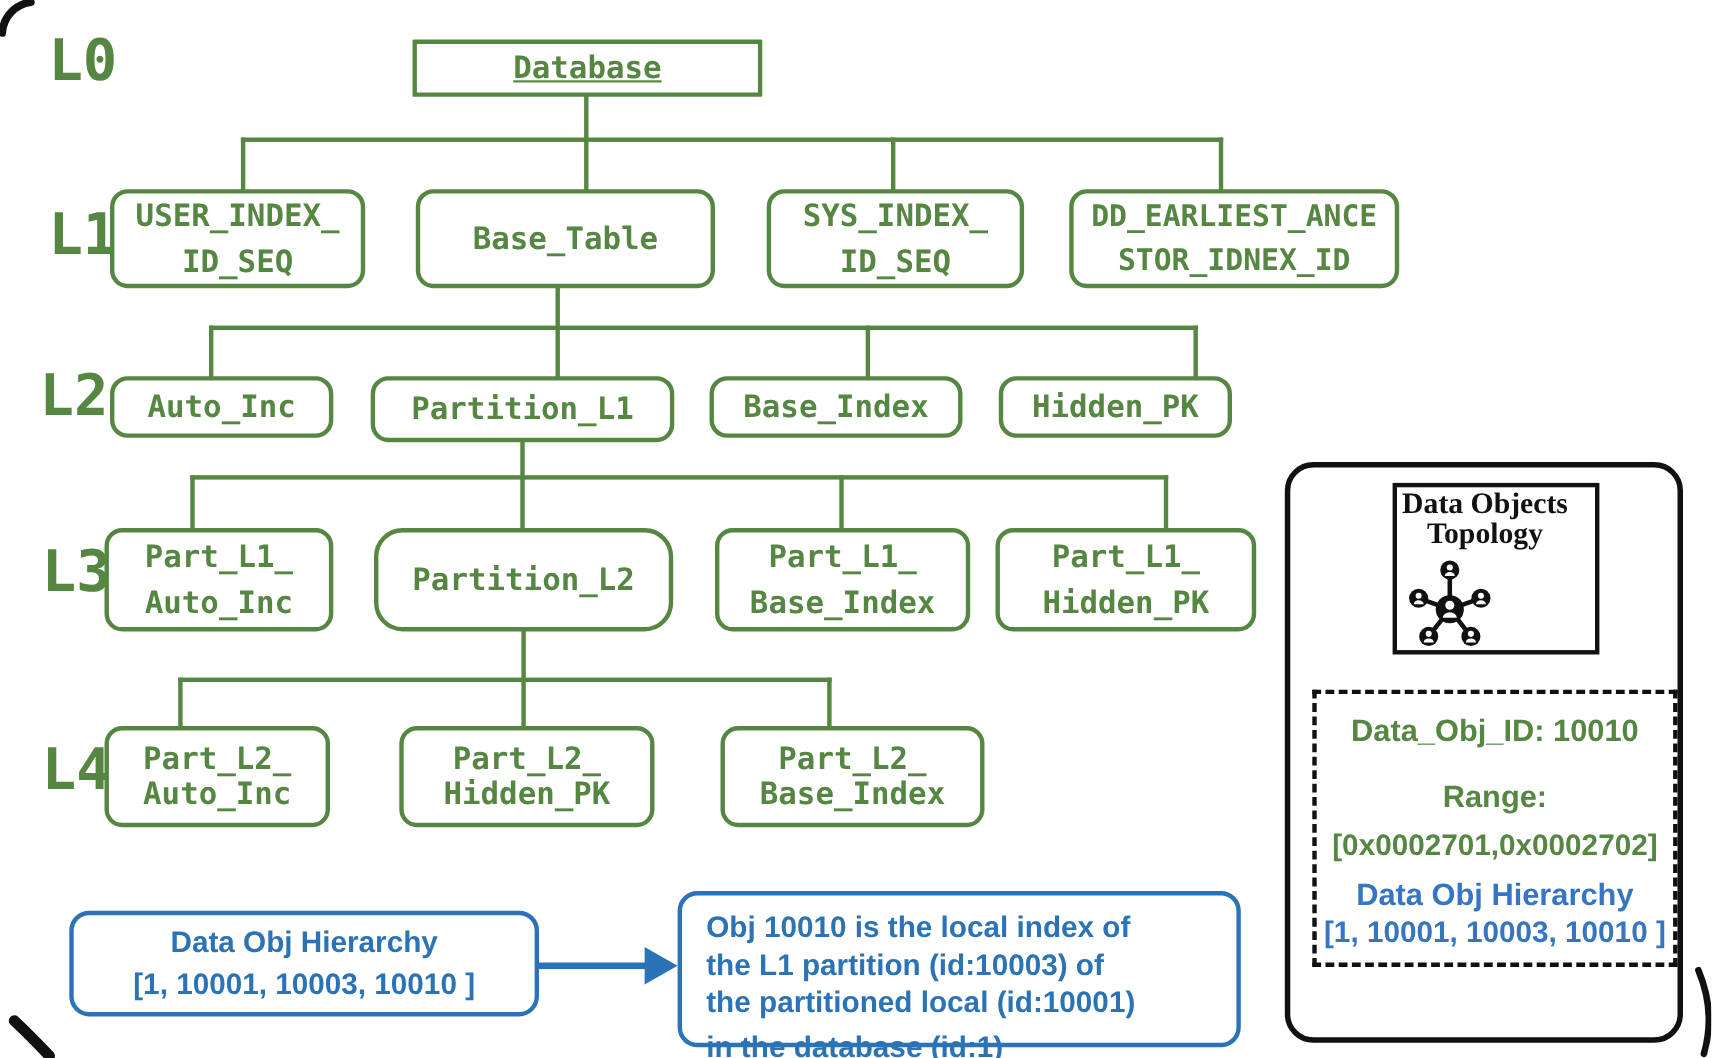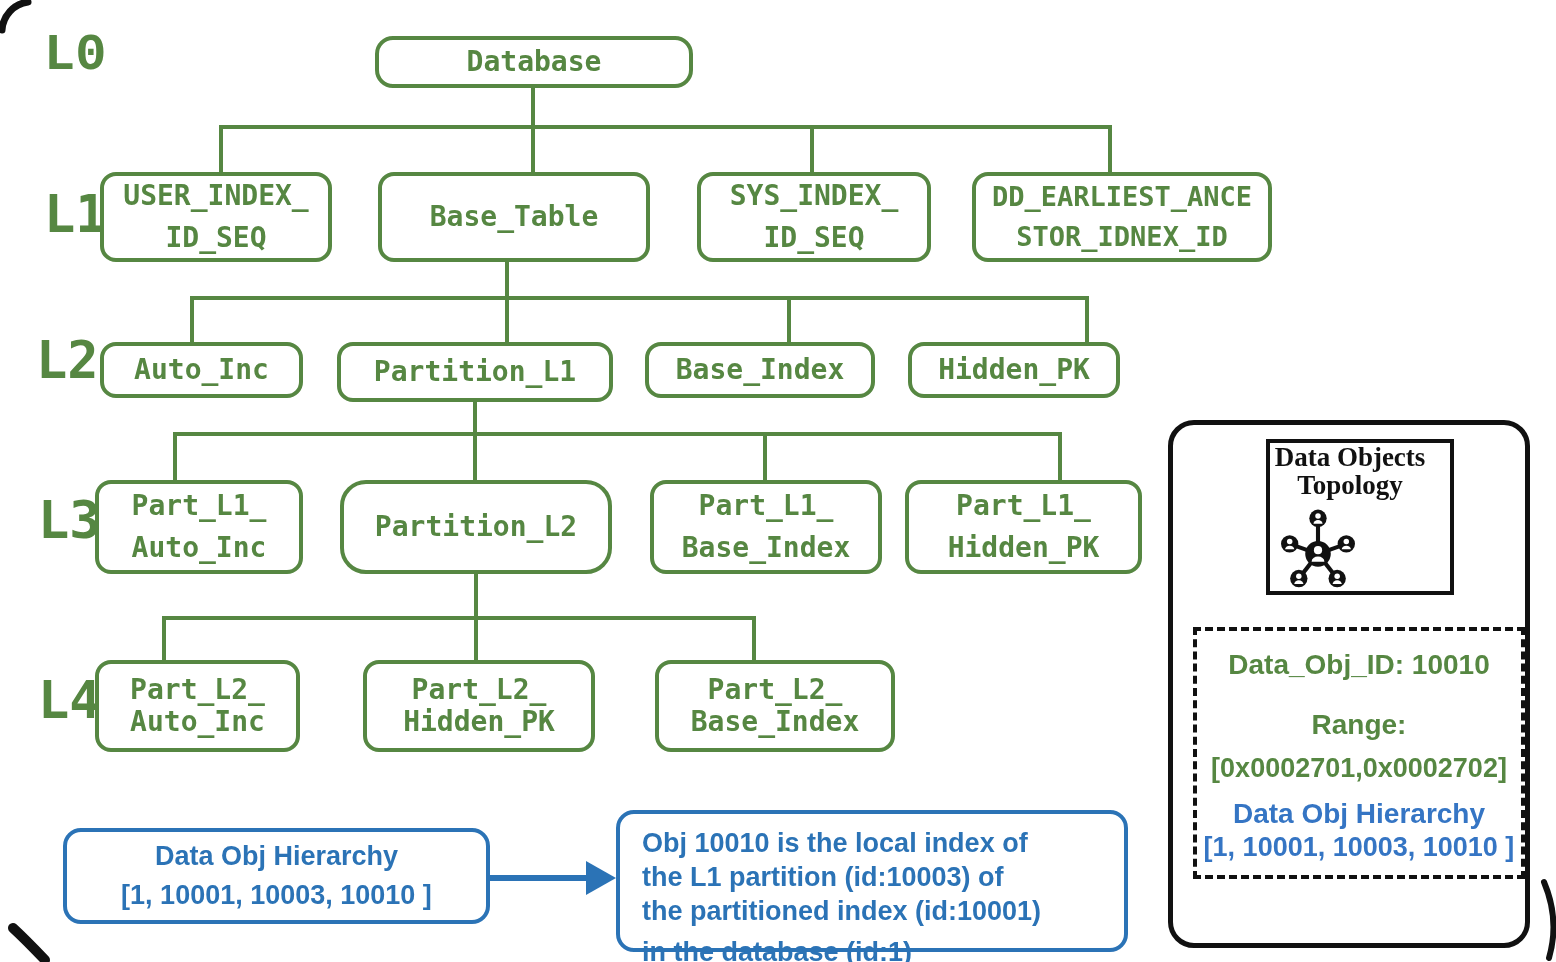--- a/index.html
+++ b/index.html
@@ -66,21 +66,21 @@
   }
   .dc-green{color:var(--green);font-size:28px;white-space:nowrap;}
   .dc-blue{color:var(--panel_blue);font-size:28px;white-space:nowrap;}
   .marks{position:absolute;left:0;top:0;width:1556px;height:962px;z-index:3;pointer-events:none;}
 </style>
 </head>
 <body>
 
 <div class="canvas">
 
-  <div class="lvl" style="left:44px;top:30px;font-family:Liberation Mono, monospace;">L0</div>
+  <div class="lvl" style="left:44px;top:30px;">L0</div>
   <div class="lvl" style="left:44px;top:188px;">L1</div>
   <div class="lvl" style="left:36px;top:334px;">L2</div>
   <div class="lvl" style="left:38px;top:494px;">L3</div>
   <div class="lvl" style="left:38px;top:674px;">L4</div>
 
   <div class="vline" style="left:531px;top:86px;height:41px;"></div>
   <div class="hline" style="left:219px;top:125px;width:893px;"></div>
   <div class="vline" style="left:219px;top:125px;height:49px;"></div>
   <div class="vline" style="left:531px;top:125px;height:49px;"></div>
   <div class="vline" style="left:810px;top:125px;height:49px;"></div>
@@ -96,21 +96,21 @@
   <div class="hline" style="left:173px;top:432px;width:889px;"></div>
   <div class="vline" style="left:173px;top:432px;height:50px;"></div>
   <div class="vline" style="left:763px;top:432px;height:50px;"></div>
   <div class="vline" style="left:1058px;top:432px;height:50px;"></div>
 
   <div class="vline" style="left:474px;top:570px;height:92px;"></div>
   <div class="hline" style="left:162px;top:616px;width:594px;"></div>
   <div class="vline" style="left:162px;top:616px;height:46px;"></div>
   <div class="vline" style="left:752px;top:616px;height:46px;"></div>
 
-  <div class="gbox" style="left:375px;top:36px;width:318px;height:52px;border-radius:18px;">
+  <div class="gbox" style="left:375px;top:36px;width:318px;height:52px;border-radius:1px;text-decoration:underline;">
     <span>Database</span>
   </div>
 
   <div class="gbox" style="left:100px;top:172px;width:232px;height:90px;">
     <span>USER_INDEX_</span>
     <span>ID_SEQ</span>
   </div>
   <div class="gbox" style="left:378px;top:172px;width:272px;height:90px;">
     <span>Base_Table</span>
   </div>
@@ -169,21 +169,21 @@
     <span>Data Obj Hierarchy</span>
     <span>[1, 10001, 10003, 10010 ]</span>
   </div>
 
   <div class="arrow-line" style="left:490px;top:875px;width:100px;"></div>
   <div class="arrow-head" style="left:586px;top:861px;"></div>
 
   <div class="bluebox expl-callout" style="left:616px;top:810px;width:512px;height:142px;">
     <div>Obj 10010 is the local index of</div>
     <div>the L1 partition (id:10003) of</div>
-    <div>the partitioned index (id:10001)</div>
+    <div>the partitioned local (id:10001)</div>
     <div class="last">in the database (id:1)</div>
   </div>
 
   <div class="panel" style="left:1168px;top:420px;width:362px;height:528px;">
     <div class="panel-title-box" style="left:93px;top:14px;width:188px;height:156px;">
       <div style="width:160px;">Data Objects Topology</div>
       <svg width="96" height="92" viewBox="0 0 200 200" aria-hidden="true">
         <g stroke="#111111" stroke-width="9">
           <line x1="100" y1="118" x2="100" y2="40"></line>
           <line x1="100" y1="118" x2="38" y2="96"></line>

